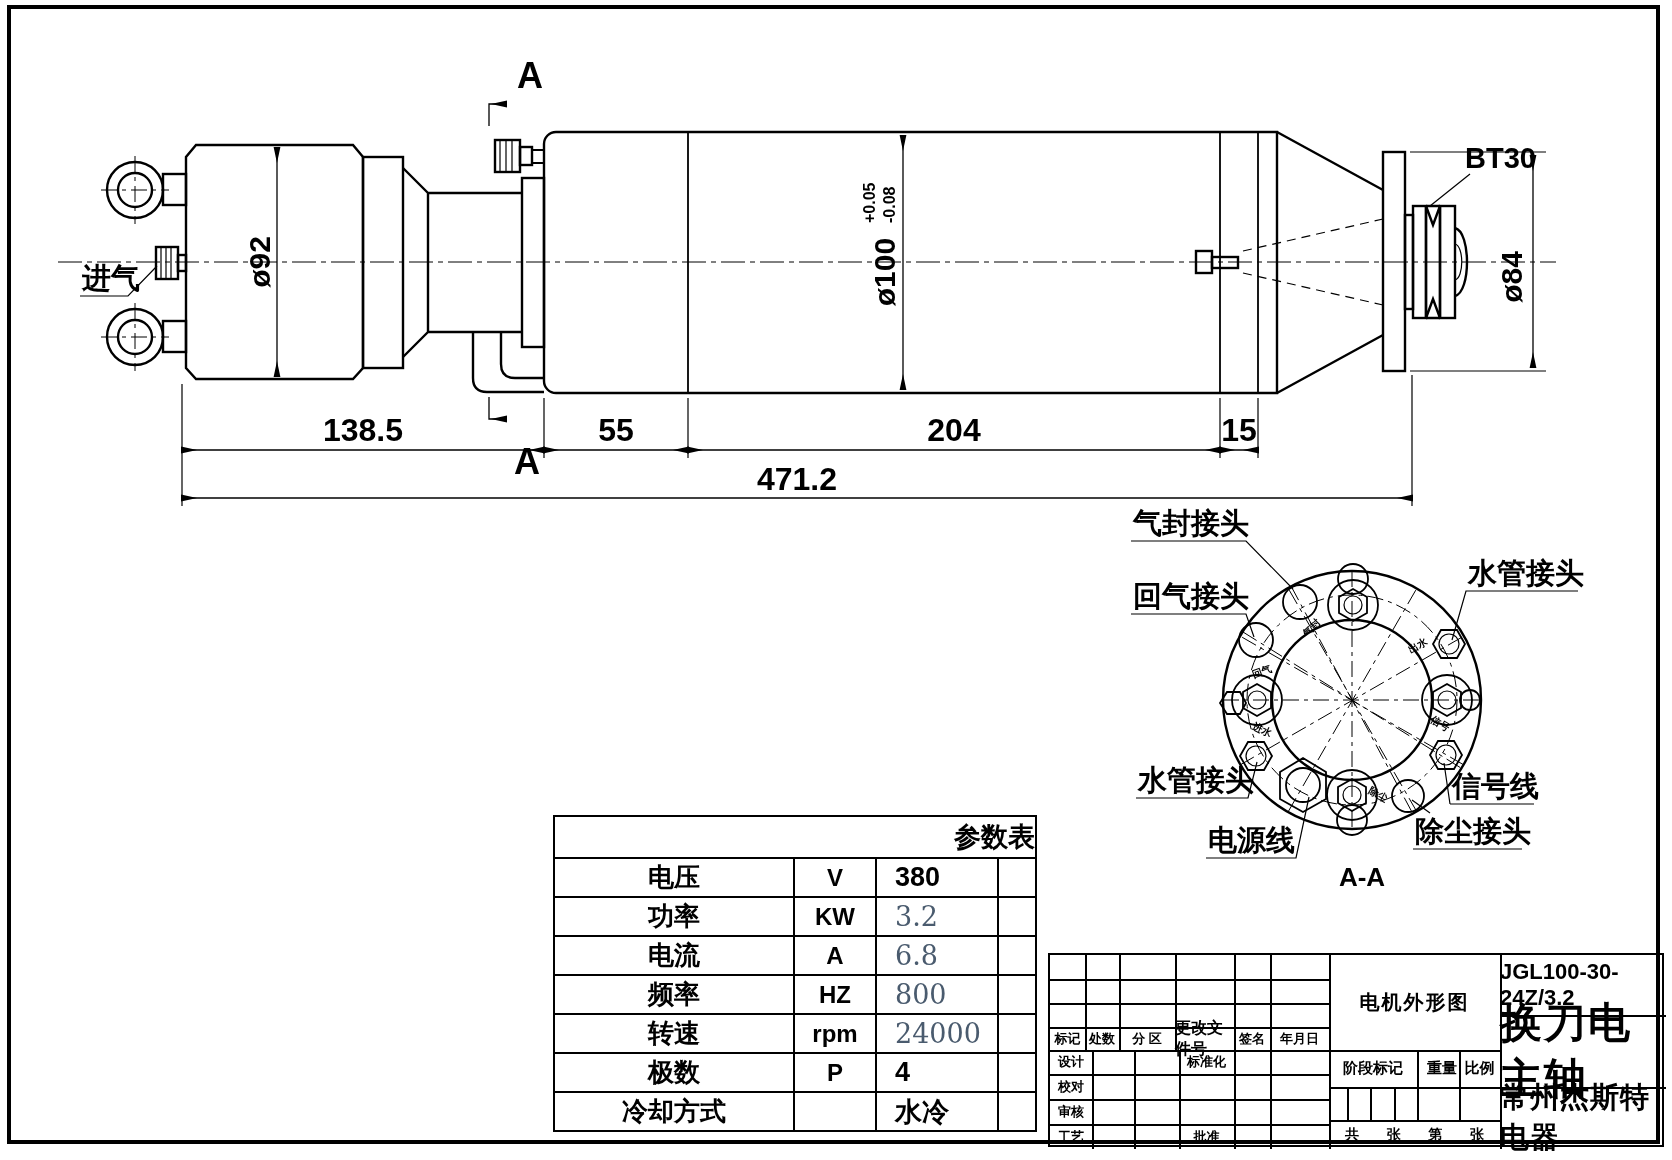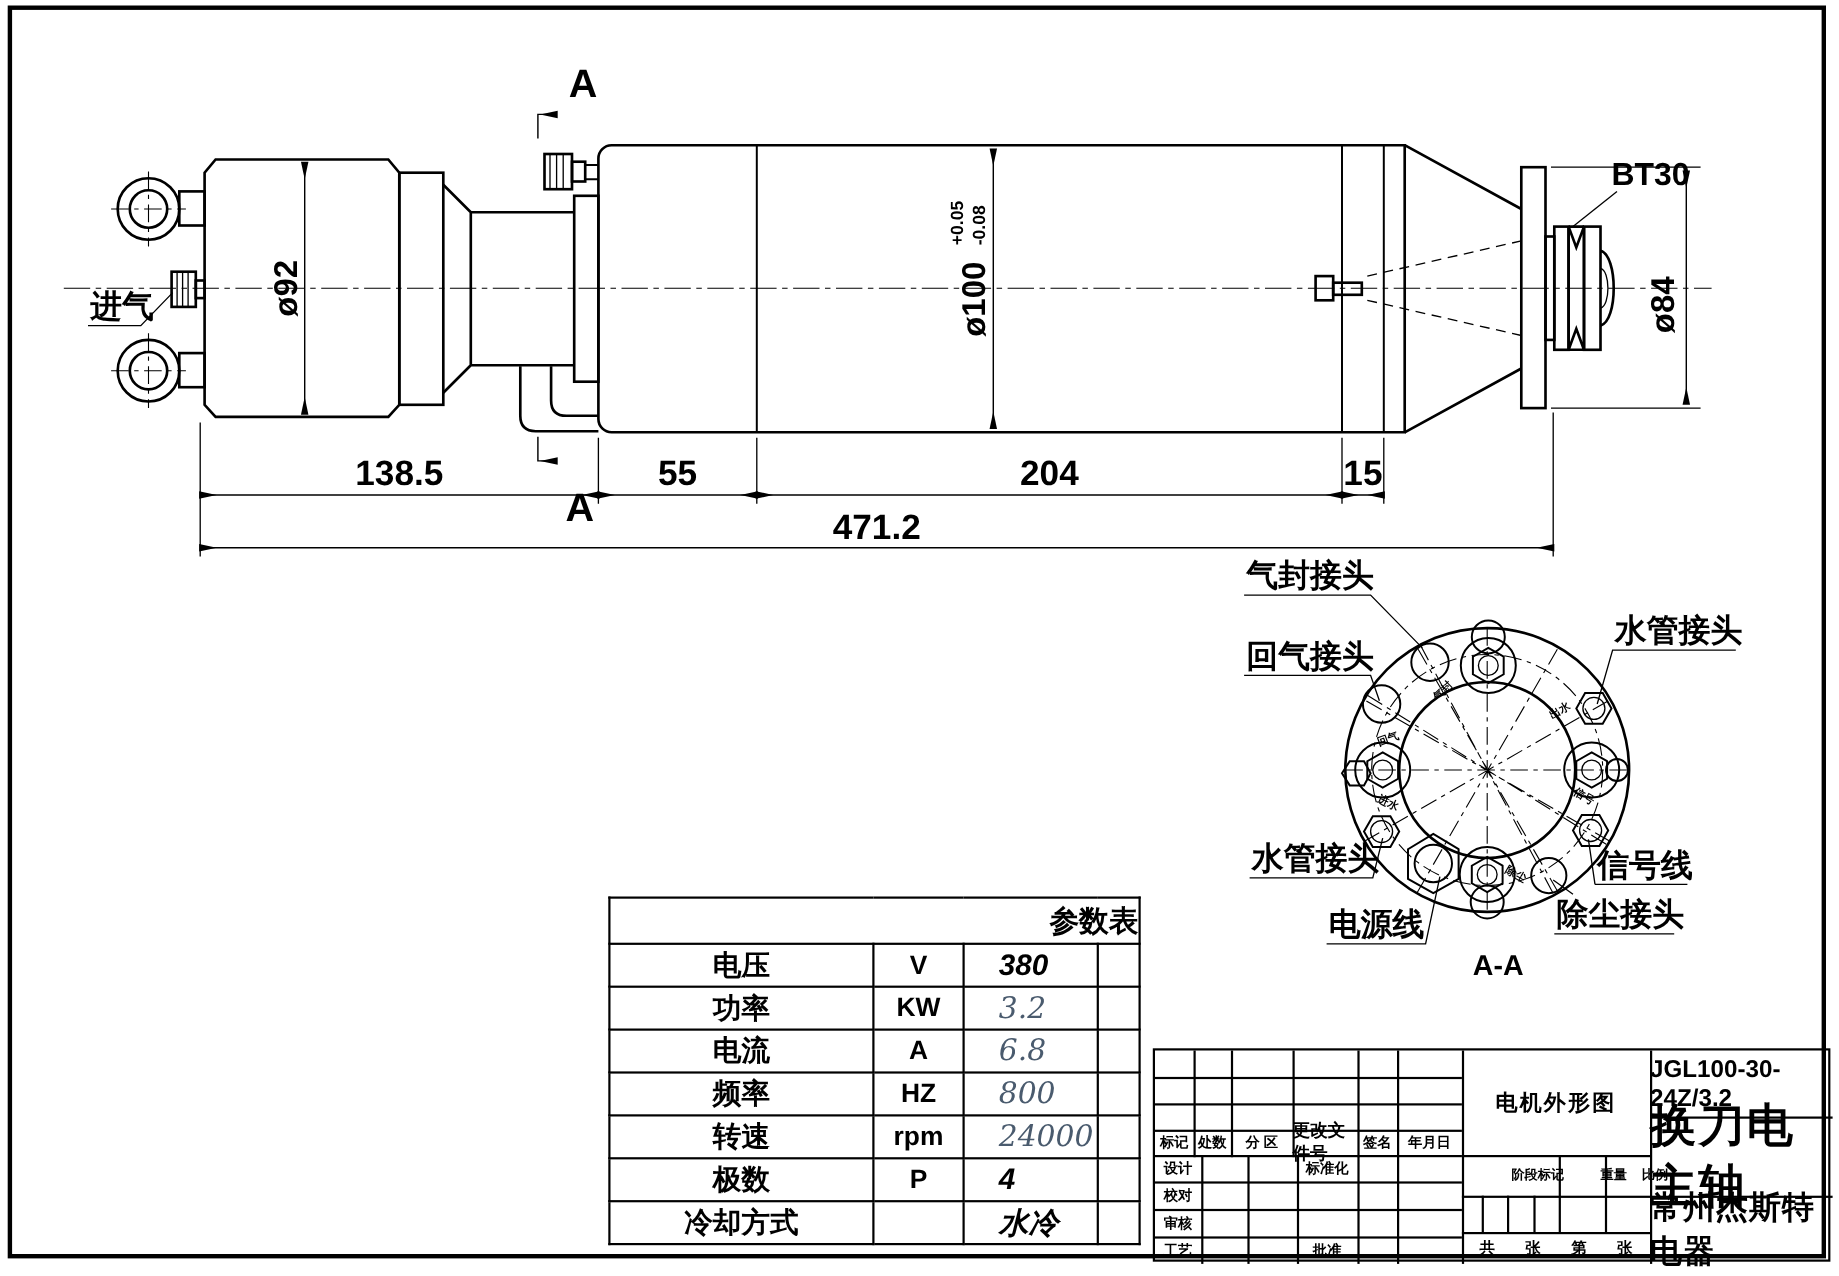--- a/index.html
+++ b/index.html
@@ -20,34 +20,34 @@
   .rotd{font-size:30px;font-weight:600;}
   .tol{font-size:16px;font-weight:600;}
   .mini{font-size:10px;font-weight:700;}
   .aa{font-size:26px;font-weight:600;}
   
   .ptable{position:absolute;left:553px;top:815px;border-collapse:collapse;table-layout:fixed;width:482px;}
   .ptable td{border:2px solid #000;padding:0;overflow:hidden;}
   .ptable td.title{height:40px;text-align:right;font-size:27px;font-weight:700;}
   .ptable td.plbl{text-align:center;font-size:26px;font-weight:700;}
   .ptable td.punit{text-align:center;font-size:24px;font-weight:700;}
-  .ptable td.pval{font-size:27px;font-weight:700;padding-left:31px;font-style:italic;}
+  .ptable td.pval{font-size:27px;font-weight:700;padding-left:18px;}
   .ptable tr.r{height:39px;}
   .ptable tr:nth-child(3) td.pval,.ptable tr:nth-child(4) td.pval,
   .ptable tr:nth-child(5) td.pval,.ptable tr:nth-child(6) td.pval{
     font-family:"DejaVu Serif","Liberation Serif",serif;font-weight:400;color:#4a5b6e;}
   
   #tb{position:absolute;left:1048px;top:953px;width:616px;height:194px;border:2px solid #000;box-sizing:border-box;}
   #tb .vl,#tb .hl{position:absolute;background:#000;}
   #tb .vl{width:2px;}
   #tb .hl{height:2px;}
   #tb .cell{position:absolute;display:flex;align-items:center;justify-content:center;font-weight:700;}
   .f13{font-size:13px;}
   .f11{font-size:16px;}
-  .f15{font-size:12px;margin-left:25px;}
+  .f15{font-size:15px;}
   .big30{font-size:20px;letter-spacing:2px;text-align:right;}
   .big31{font-size:42px;letter-spacing:2px;}
   .big29{font-size:29px;letter-spacing:1px;}
   .jgl{font-size:22px;font-weight:600;letter-spacing:0px;}
   .sheetrow{justify-content:space-between !important;padding:0 16px;box-sizing:border-box;font-size:14px;}
 </style>
 </head>
 <body>
 
 <div class="frame"></div>

